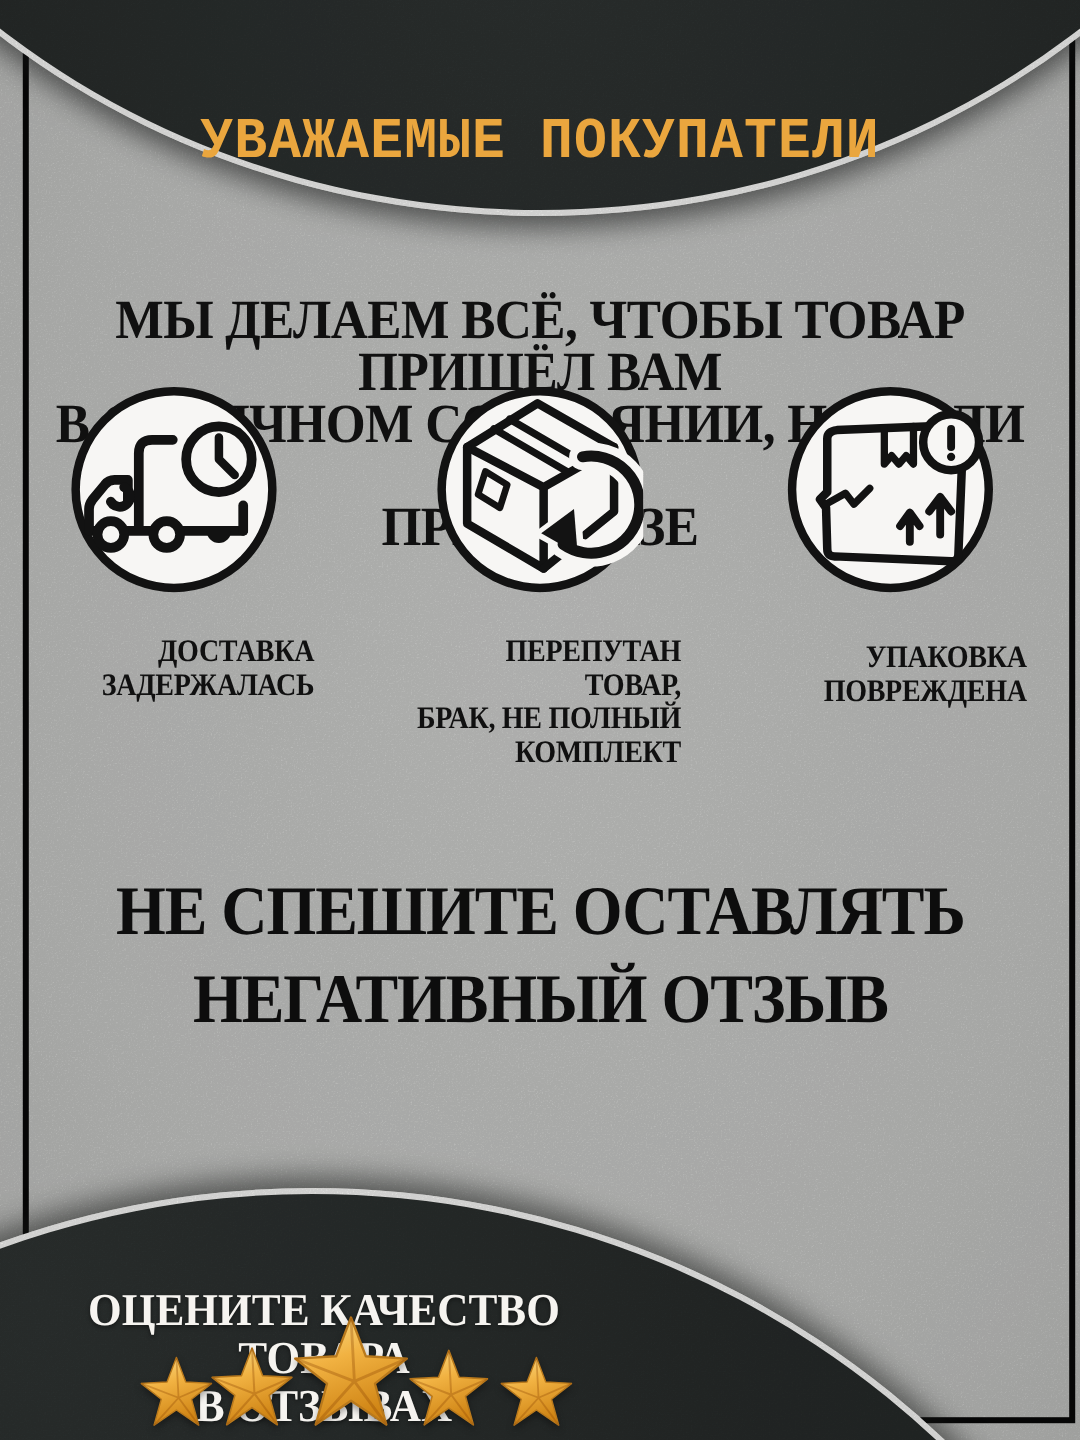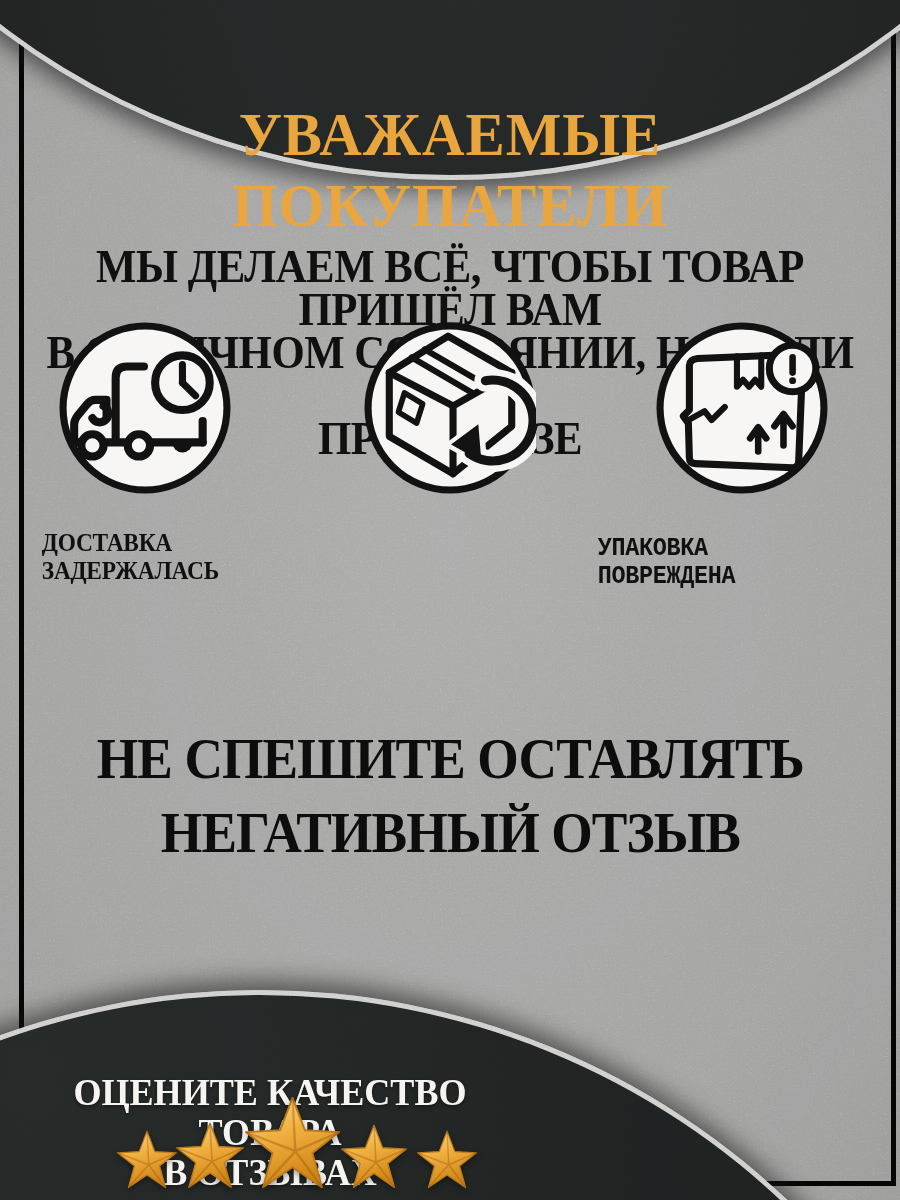--- a/index.html
+++ b/index.html
@@ -17,30 +17,30 @@
     background:radial-gradient(ellipse at 50% 78%, #303534 0%, var(--background-dark,#272b2a) 55%, #1f2322 100%);
     box-shadow:0 10px 22px rgba(25,27,26,.6);z-index:2;}
   .bottom-shape{position:absolute;left:-500px;top:990px;width:1520px;height:1500px;
     border-radius:50%;box-sizing:border-box;border:5px solid #fafaf8;
     background:radial-gradient(ellipse at 35% 6%, #2f3433 0%, var(--background-dark,#272b2a) 45%, #202423 100%);
     box-shadow:0 -10px 22px rgba(25,27,26,.55);z-index:2;}
   .noise{position:absolute;left:0;top:0;z-index:3;pointer-events:none;}
   
   .tb{position:absolute;left:0;width:100%;text-align:center;z-index:4;white-space:pre-line;}
   .sx{display:inline-block;transform:scaleX(var(--sx,1));transform-origin:center top;}
-  .title{top:28px;font-size:62px;letter-spacing:1px;color:var(--accent-gold,#eaa63e);--sx:.95;}
+  .title{top:38px;font-size:48px;letter-spacing:1px;color:var(--accent-gold,#eaa63e);font-family:Liberation Mono, monospace;--sx:.95;}
   .subtitle{top:80px;font-size:38px;line-height:41px;color:var(--text-white,#f6f4f0);--sx:.95;}
   .intro{top:202px;font-size:46px;line-height:43px;color:var(--text-black,#101010);--sx:.93;letter-spacing:-.5px;}
   .icon-circle{position:absolute;z-index:4;width:172px;height:172px;top:322px;}
   .ic1{left:59px;} .ic2{left:364px;} .ic3{left:656px;}
-  .issue-label{position:absolute;z-index:4;text-align:left;white-space:pre-line;
+  .issue-label{position:absolute;z-index:4;text-align:right;white-space:pre-line;
     font-size:26px;line-height:28px;color:var(--text-black,#101010);letter-spacing:-.3px;}
   .lb1{top:501px;left:32px;width:240px;}
   .lb2{top:501px;left:330px;width:250px;}
-  .lb3{top:506px;left:590px;width:240px;font-family:Liberation Mono, monospace;}
+  .lb3{top:506px;left:625px;width:240px;}
   .warning{top:648px;font-size:58px;line-height:74px;--sx:.92;color:#0d0d0d;letter-spacing:-1px;}
   .support{top:788px;font-size:38px;line-height:47px;color:var(--text-black,#101010);--sx:.93;letter-spacing:-.5px;}
   .cta{top:1032px;width:540px;font-size:38px;line-height:40px;color:var(--text-white,#f6f4f0);
     --sx:.95;text-shadow:0 2px 4px rgba(0,0,0,.45);}
   .stars-row{position:absolute;inset:0;z-index:5;}
   .star{position:absolute;filter:drop-shadow(0 3px 3px rgba(0,0,0,.35));}
 </style>
 </head>
 <body>
 
@@ -117,20 +117,25 @@
     </g>
     <circle cx="135" cy="46" r="23" fill="#f7f6f4" stroke="#121212" stroke-width="7"></circle>
     <path d="M135,35 V50" fill="none" stroke="#121212" stroke-width="6.5" stroke-linecap="round"></path>
     <circle cx="135" cy="58" r="3.4" fill="#121212"></circle>
   </svg>
 
   <div class="issue-label lb1">
     <span class="sx" style="--sx:.9">ДОСТАВКА
 ЗАДЕРЖАЛАСЬ</span>
   </div>
+  <div class="issue-label lb2">
+    <span class="sx" style="--sx:.9">ПЕРЕПУТАН ТОВАР,
+БРАК, НЕ ПОЛНЫЙ
+КОМПЛЕКТ</span>
+  </div>
   <div class="issue-label lb3">
     <span class="sx" style="--sx:.9">УПАКОВКА
 ПОВРЕЖДЕНА</span>
   </div>
 
   <div class="tb warning">
     <span class="sx">НЕ СПЕШИТЕ ОСТАВЛЯТЬ
 НЕГАТИВНЫЙ ОТЗЫВ</span>
   </div>
 

